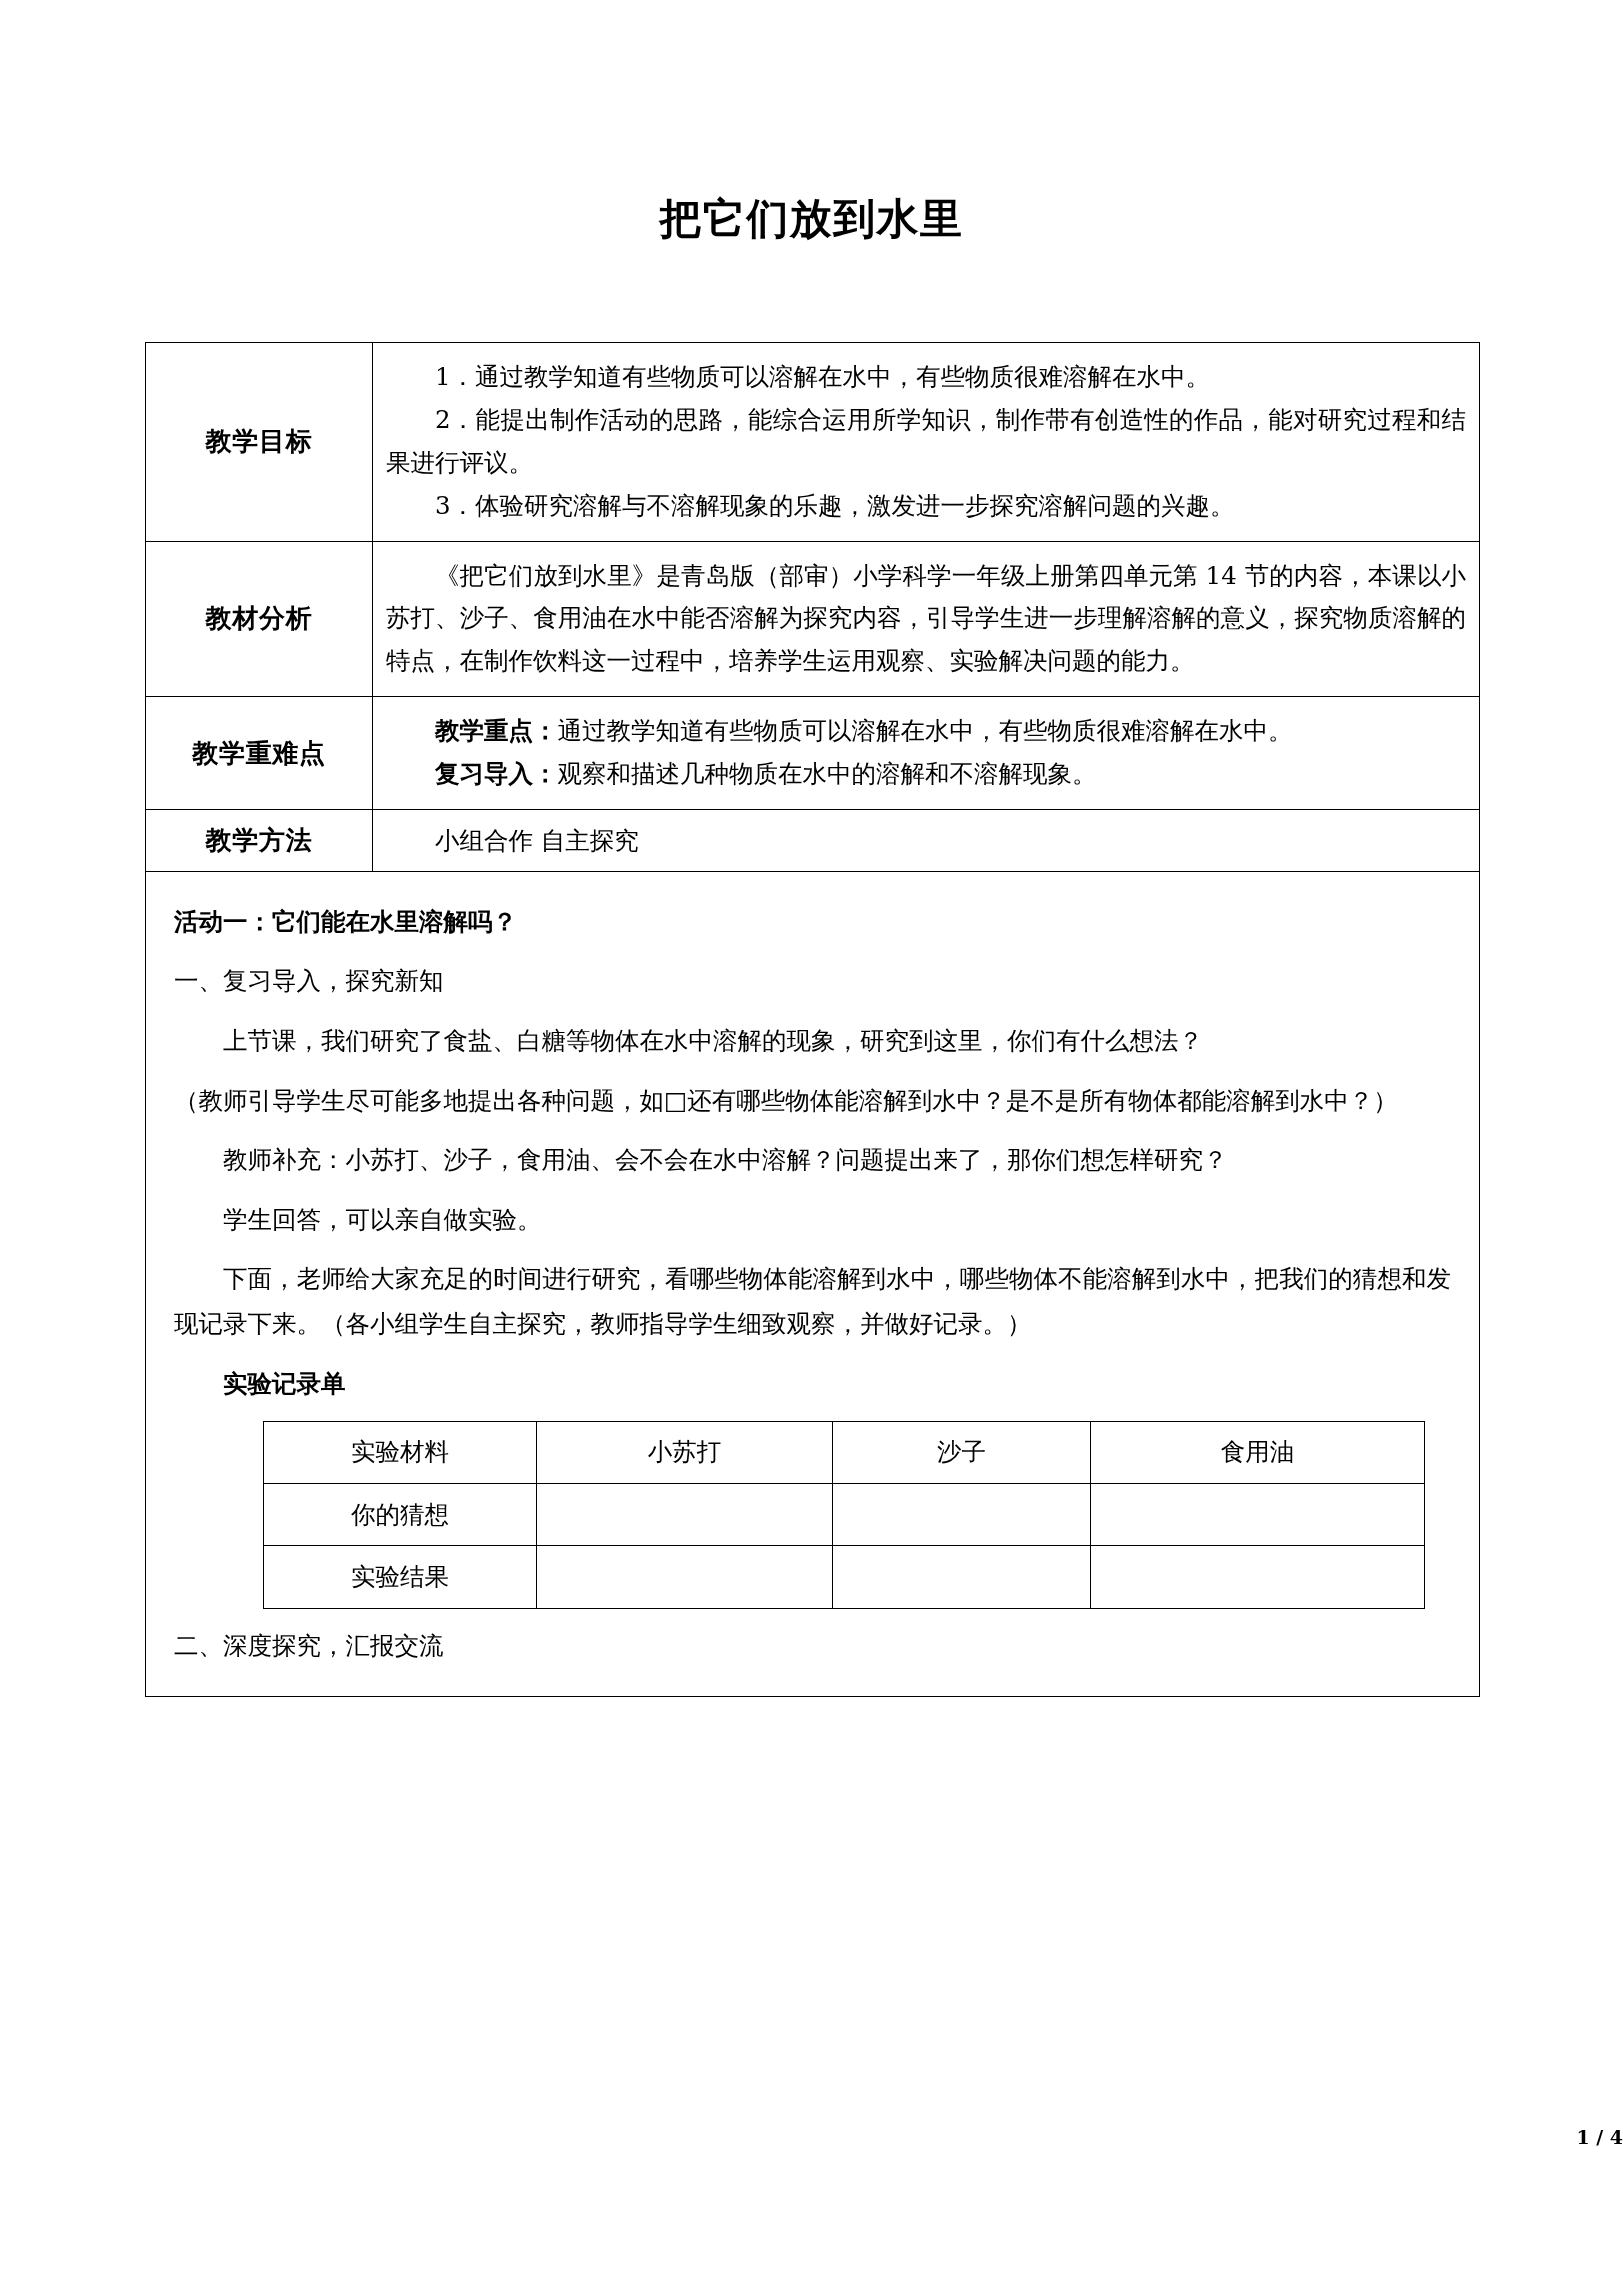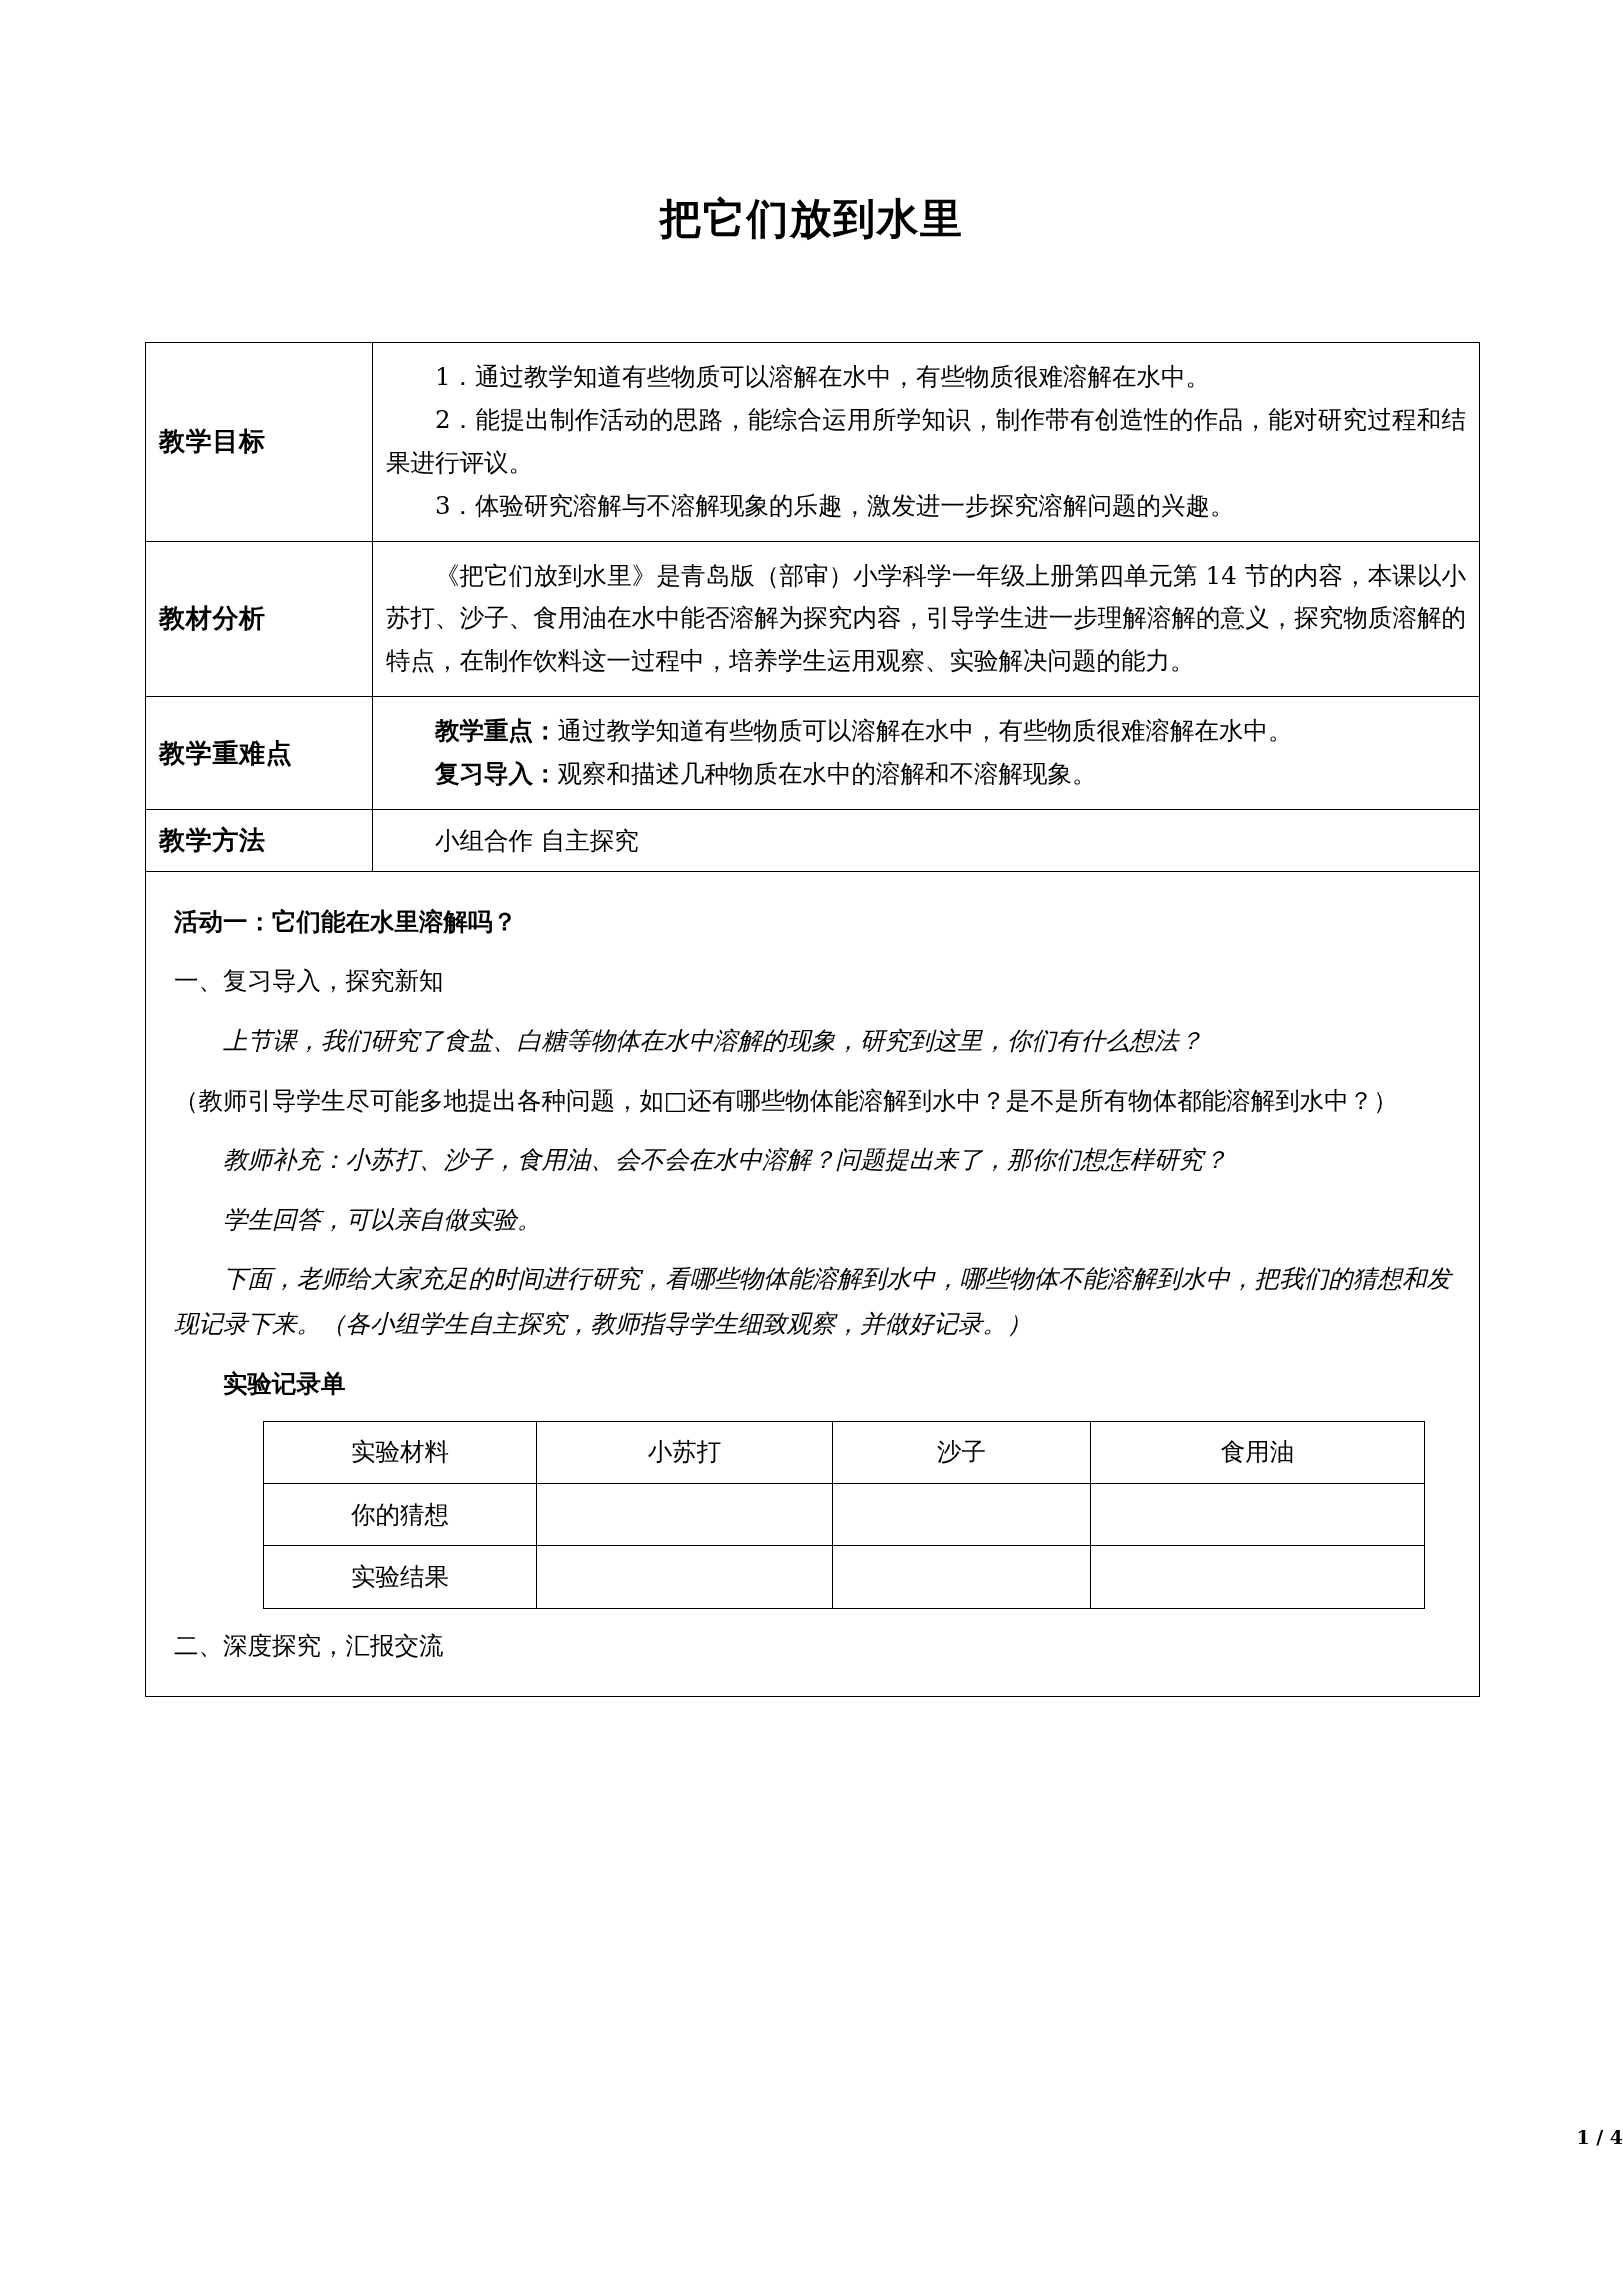--- a/index.html
+++ b/index.html
@@ -48,20 +48,21 @@
   }
   .main-table td {
     border: 1.4px solid #000000;
     vertical-align: middle;
     padding: 13px;
   }
   .label-col {
     width: 227px;
   }
   .label-cell {
+    text-align: center;
     font-size: 26px;
     font-weight: bold;
     letter-spacing: 0.7px;
     padding: 6.8px 4.1px;
   }
   .content-cell {
     padding: 9.5px 15px 9.5px 13.6px;
     font-size: 24.5px;
     line-height: 1.75;
     text-align: justify;
@@ -95,21 +96,21 @@
   
   .body-cell {
     padding: 8.2px 16.4px 6.8px 13.6px;
     font-size: 24.5px;
     line-height: 1.82;
     text-align: justify;
   }
   .body-cell p {
     margin: 15px;
   }
-  .p-indent { text-indent: 2em; font-style: italic; }
+  .p-indent { text-indent: 2em; }
   .p-flush  { text-indent: 0; }
   .heading-bold {
     font-weight: bold;
     text-indent: 0;
   }
   .subheading {
     text-indent: 0;
   }
   .record-title {
     font-weight: bold;

